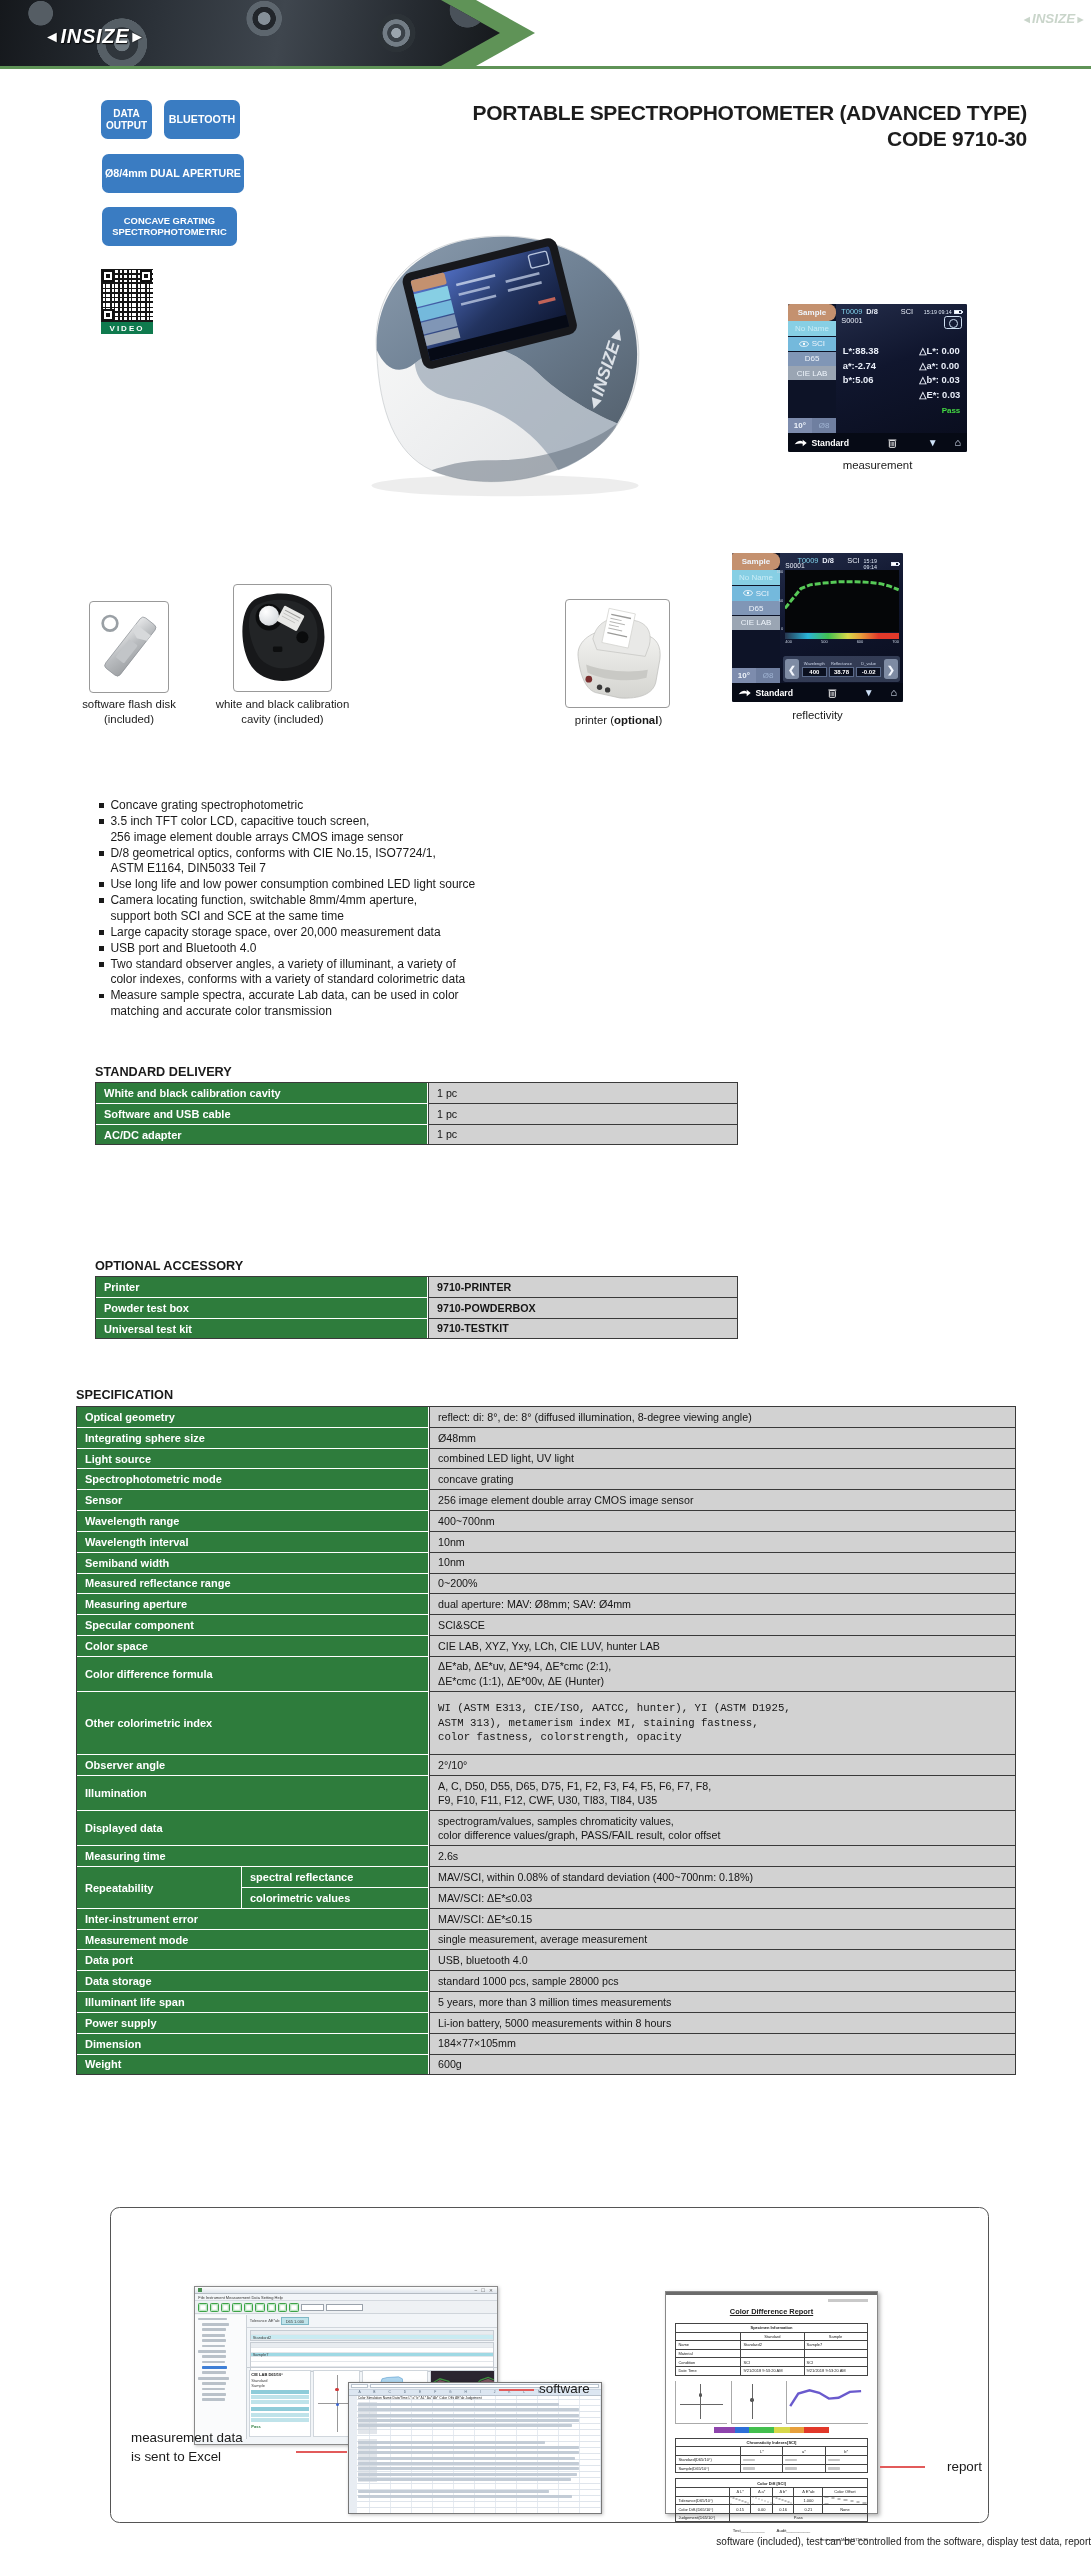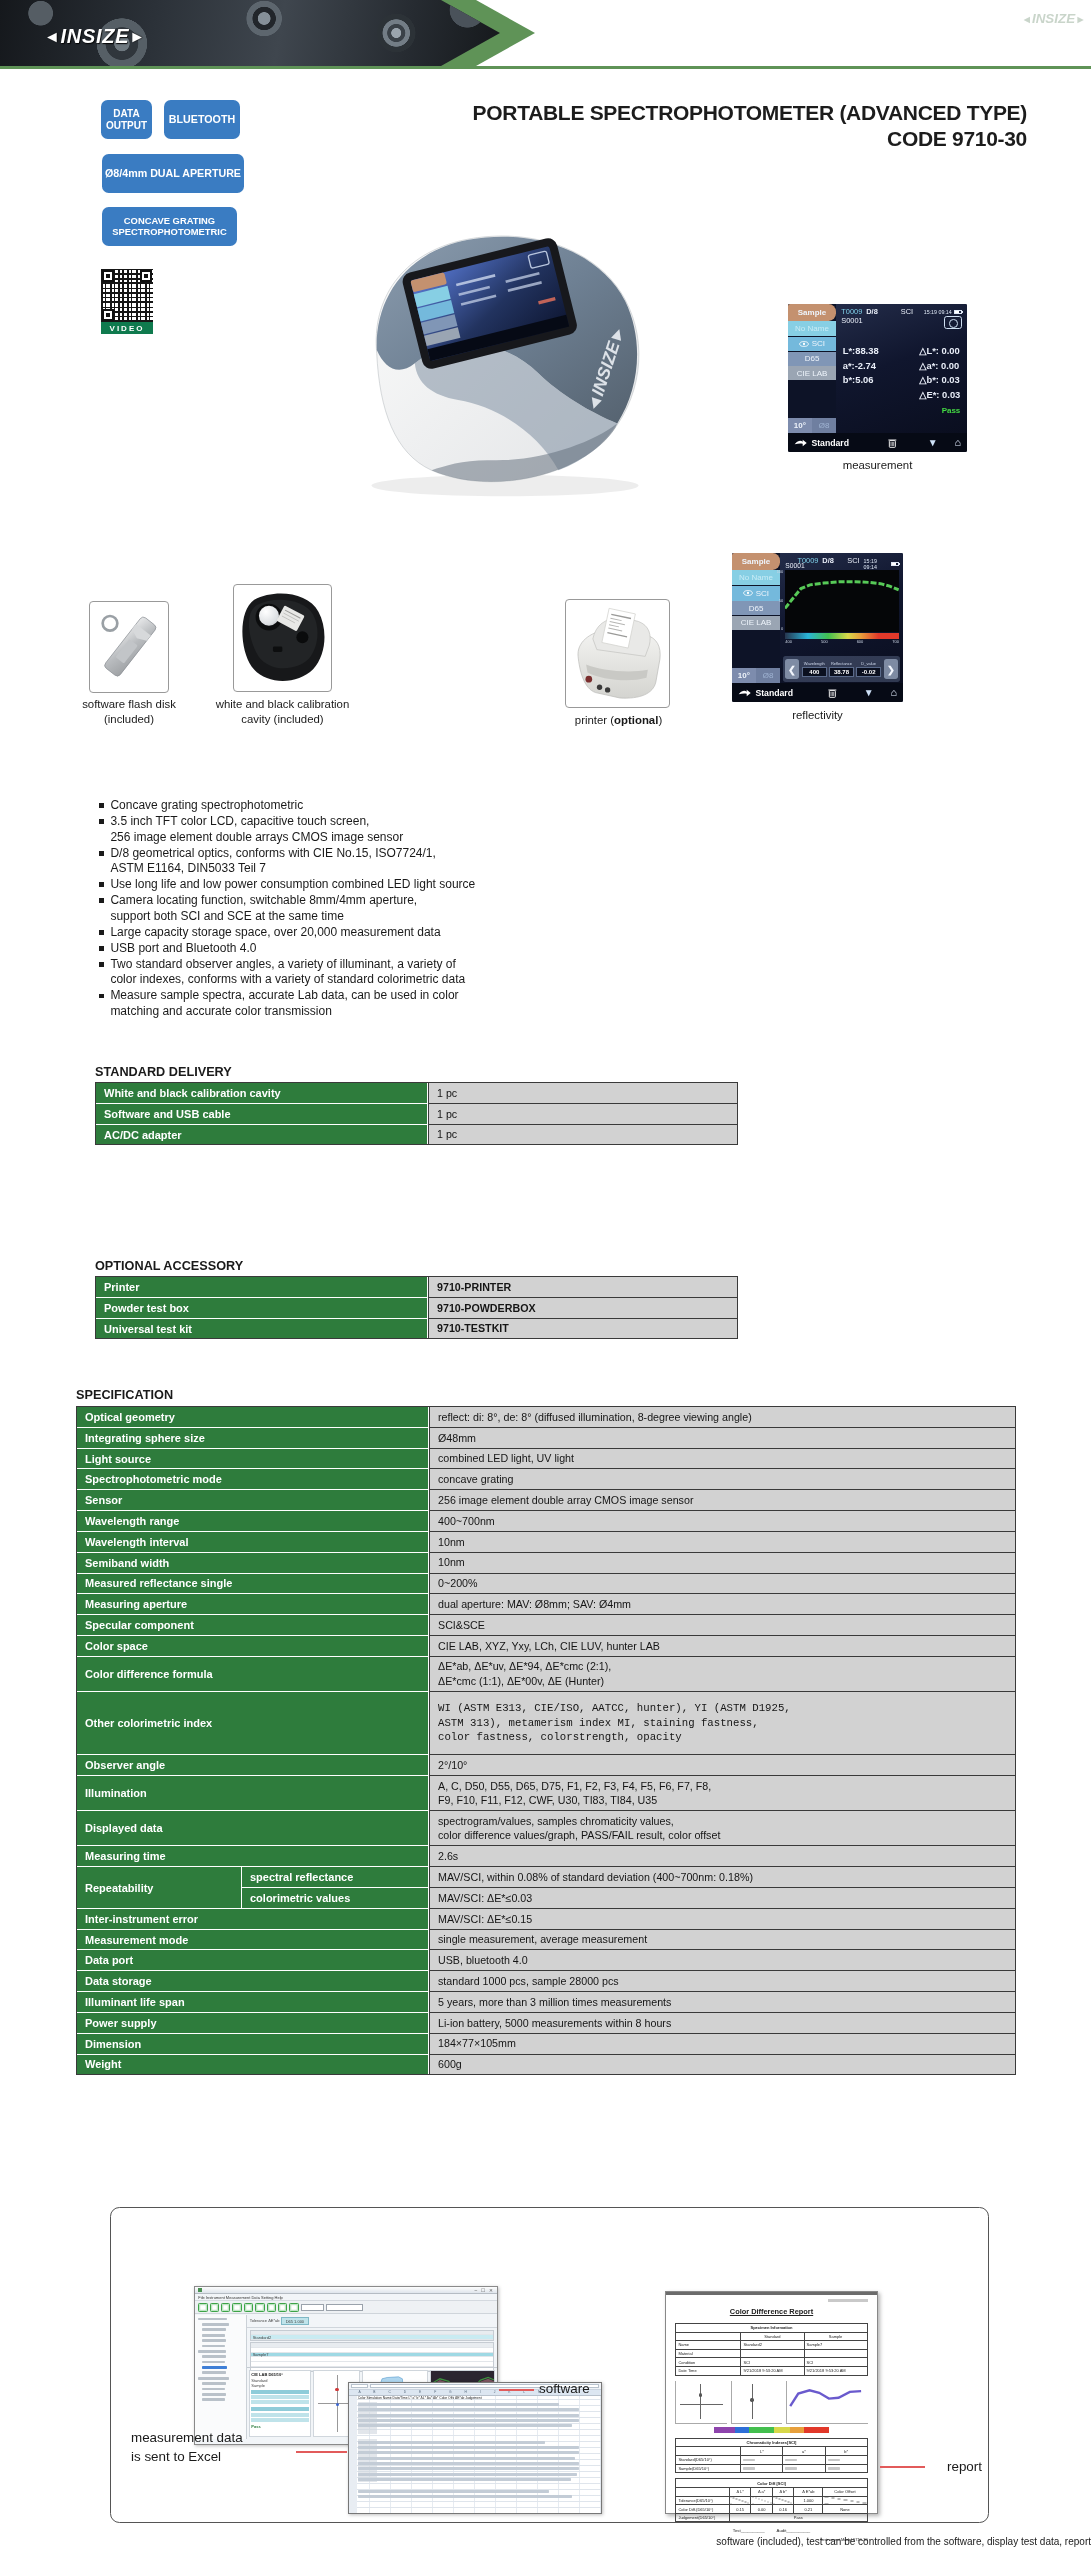--- a/index.html
+++ b/index.html
@@ -611,21 +611,21 @@
         </tr>
     <tr>
           <td class="sg h29" colspan="2">Wavelength interval</td>
           <td class="sv">10nm</td>
         </tr>
     <tr>
           <td class="sg h29" colspan="2">Semiband width</td>
           <td class="sv">10nm</td>
         </tr>
     <tr>
-          <td class="sg h29" colspan="2">Measured reflectance single</td>
+          <td class="sg h29" colspan="2">Measured reflectance range</td>
           <td class="sv">0~200%</td>
         </tr>
     <tr>
           <td class="sg h29" colspan="2">Measuring aperture</td>
           <td class="sv">dual aperture: MAV: Ø8mm; SAV: Ø4mm</td>
         </tr>
     <tr>
           <td class="sg h29" colspan="2">Specular component</td>
           <td class="sv">SCI&amp;SCE</td>
         </tr>

